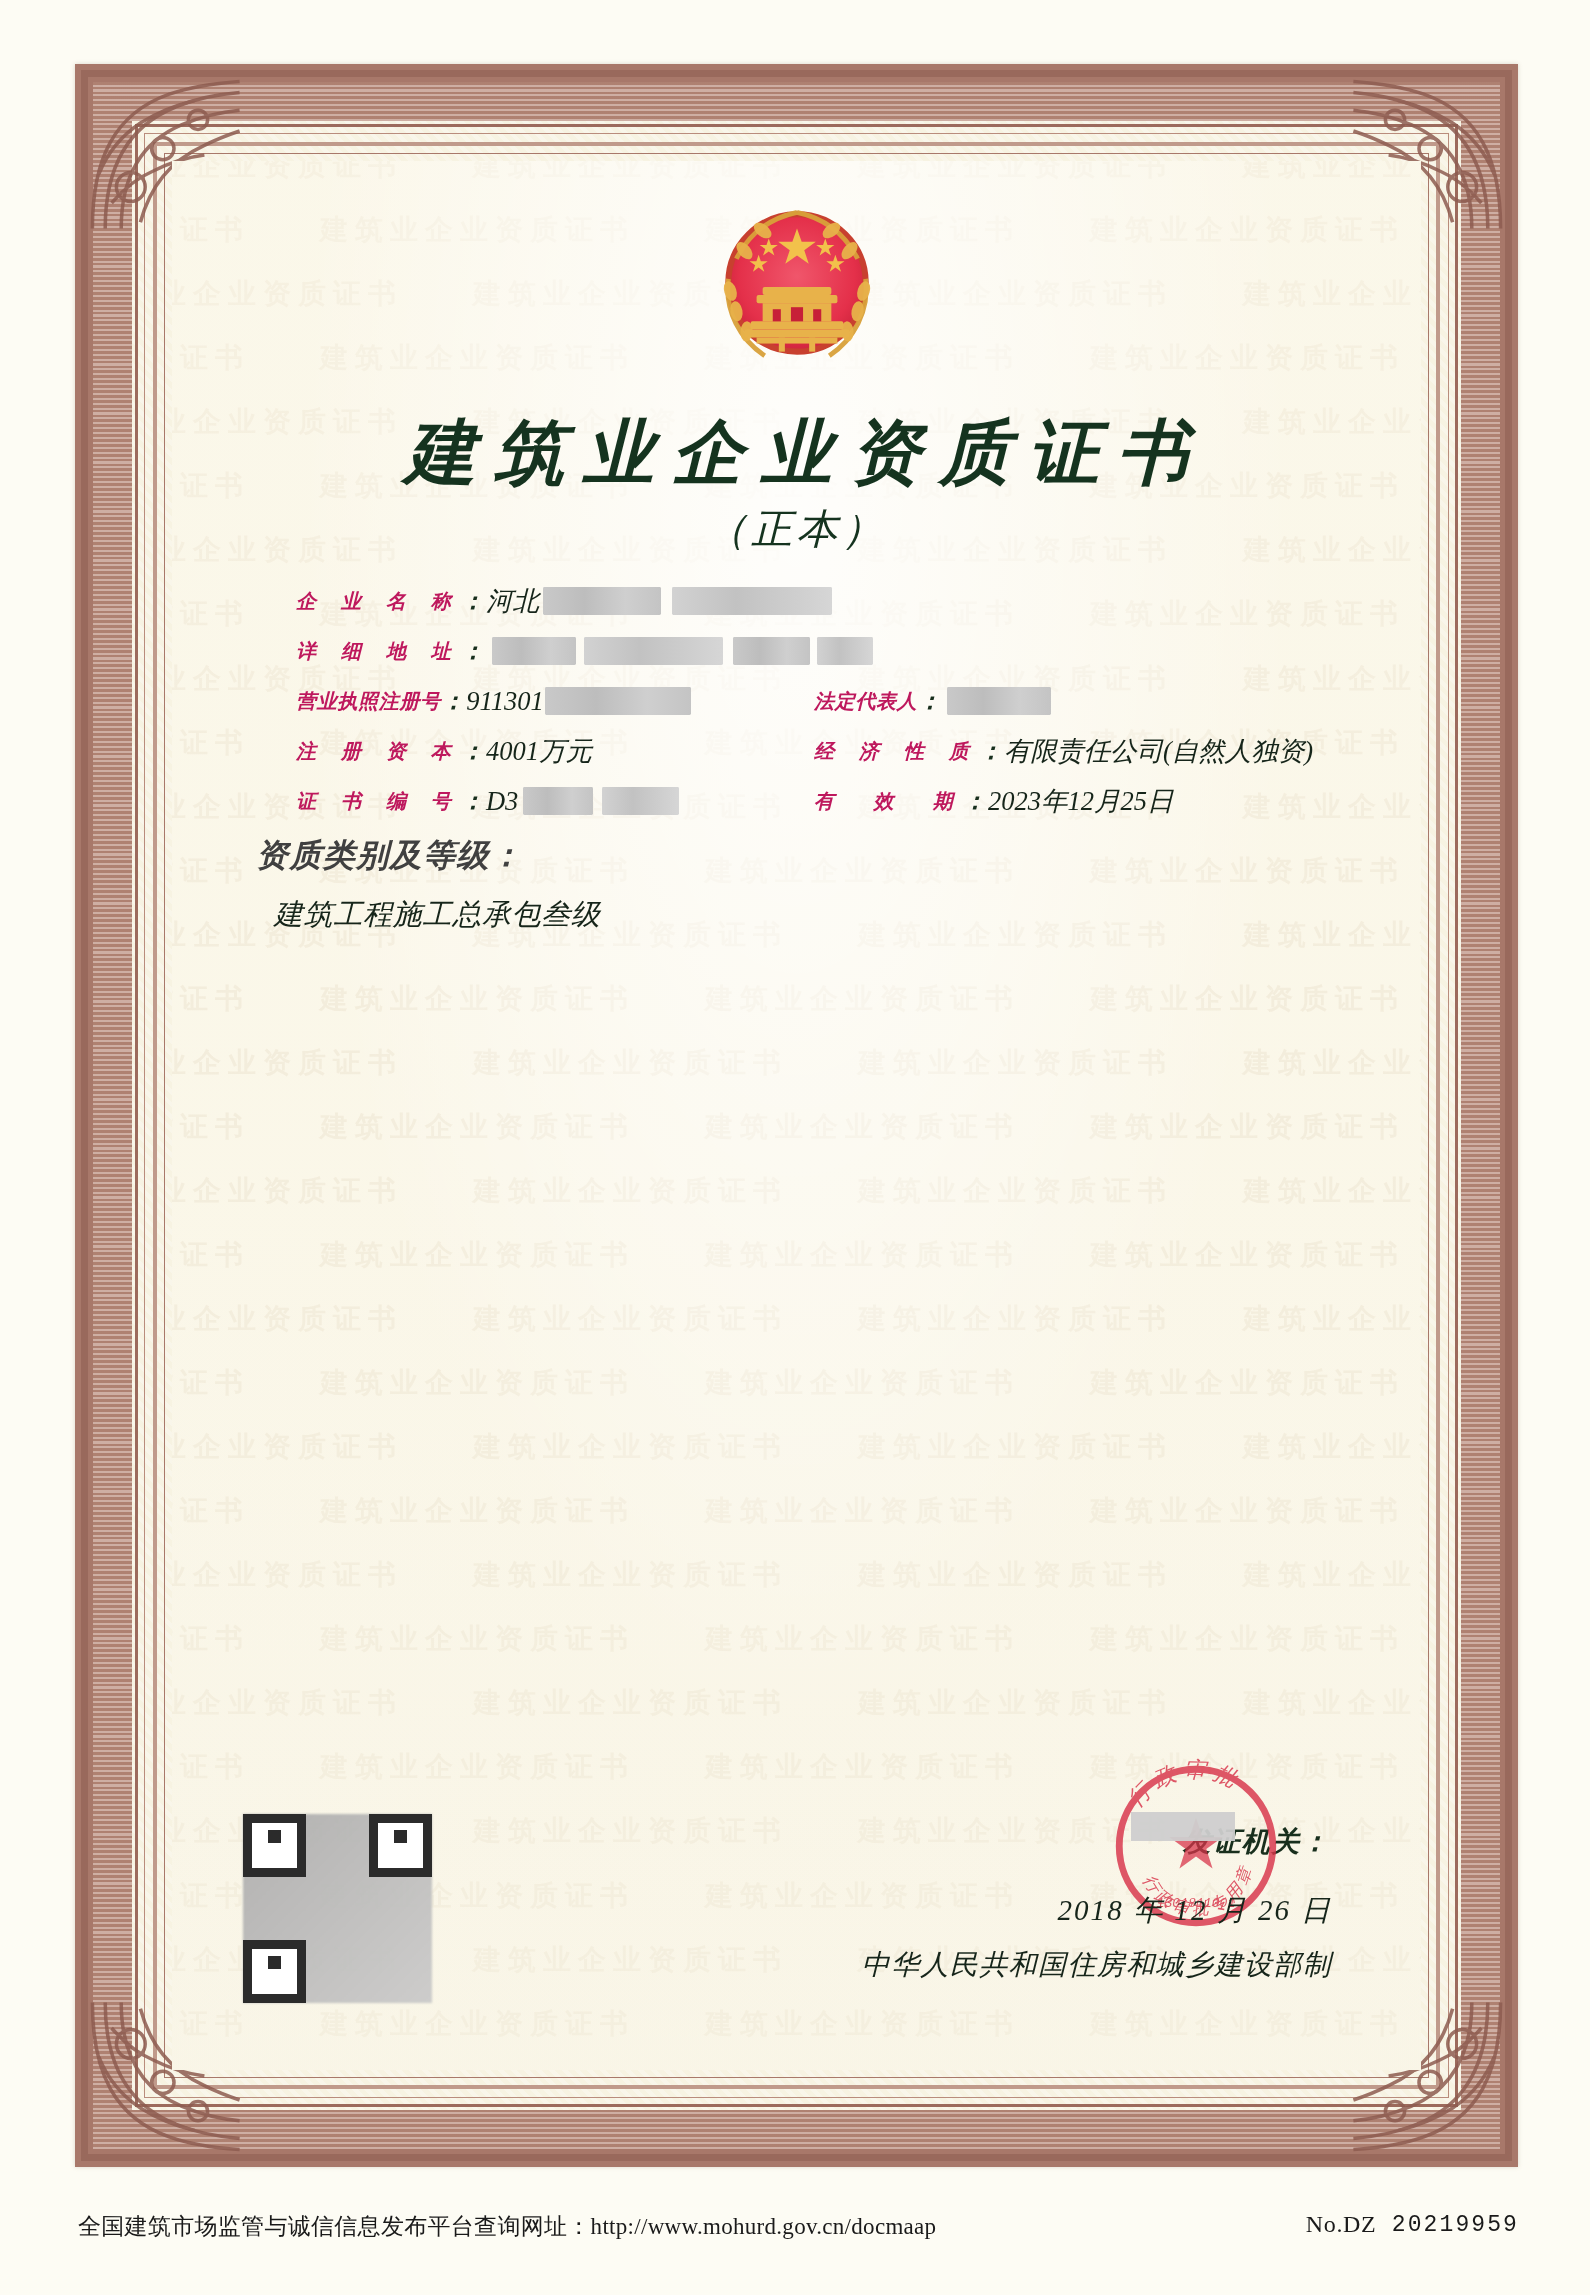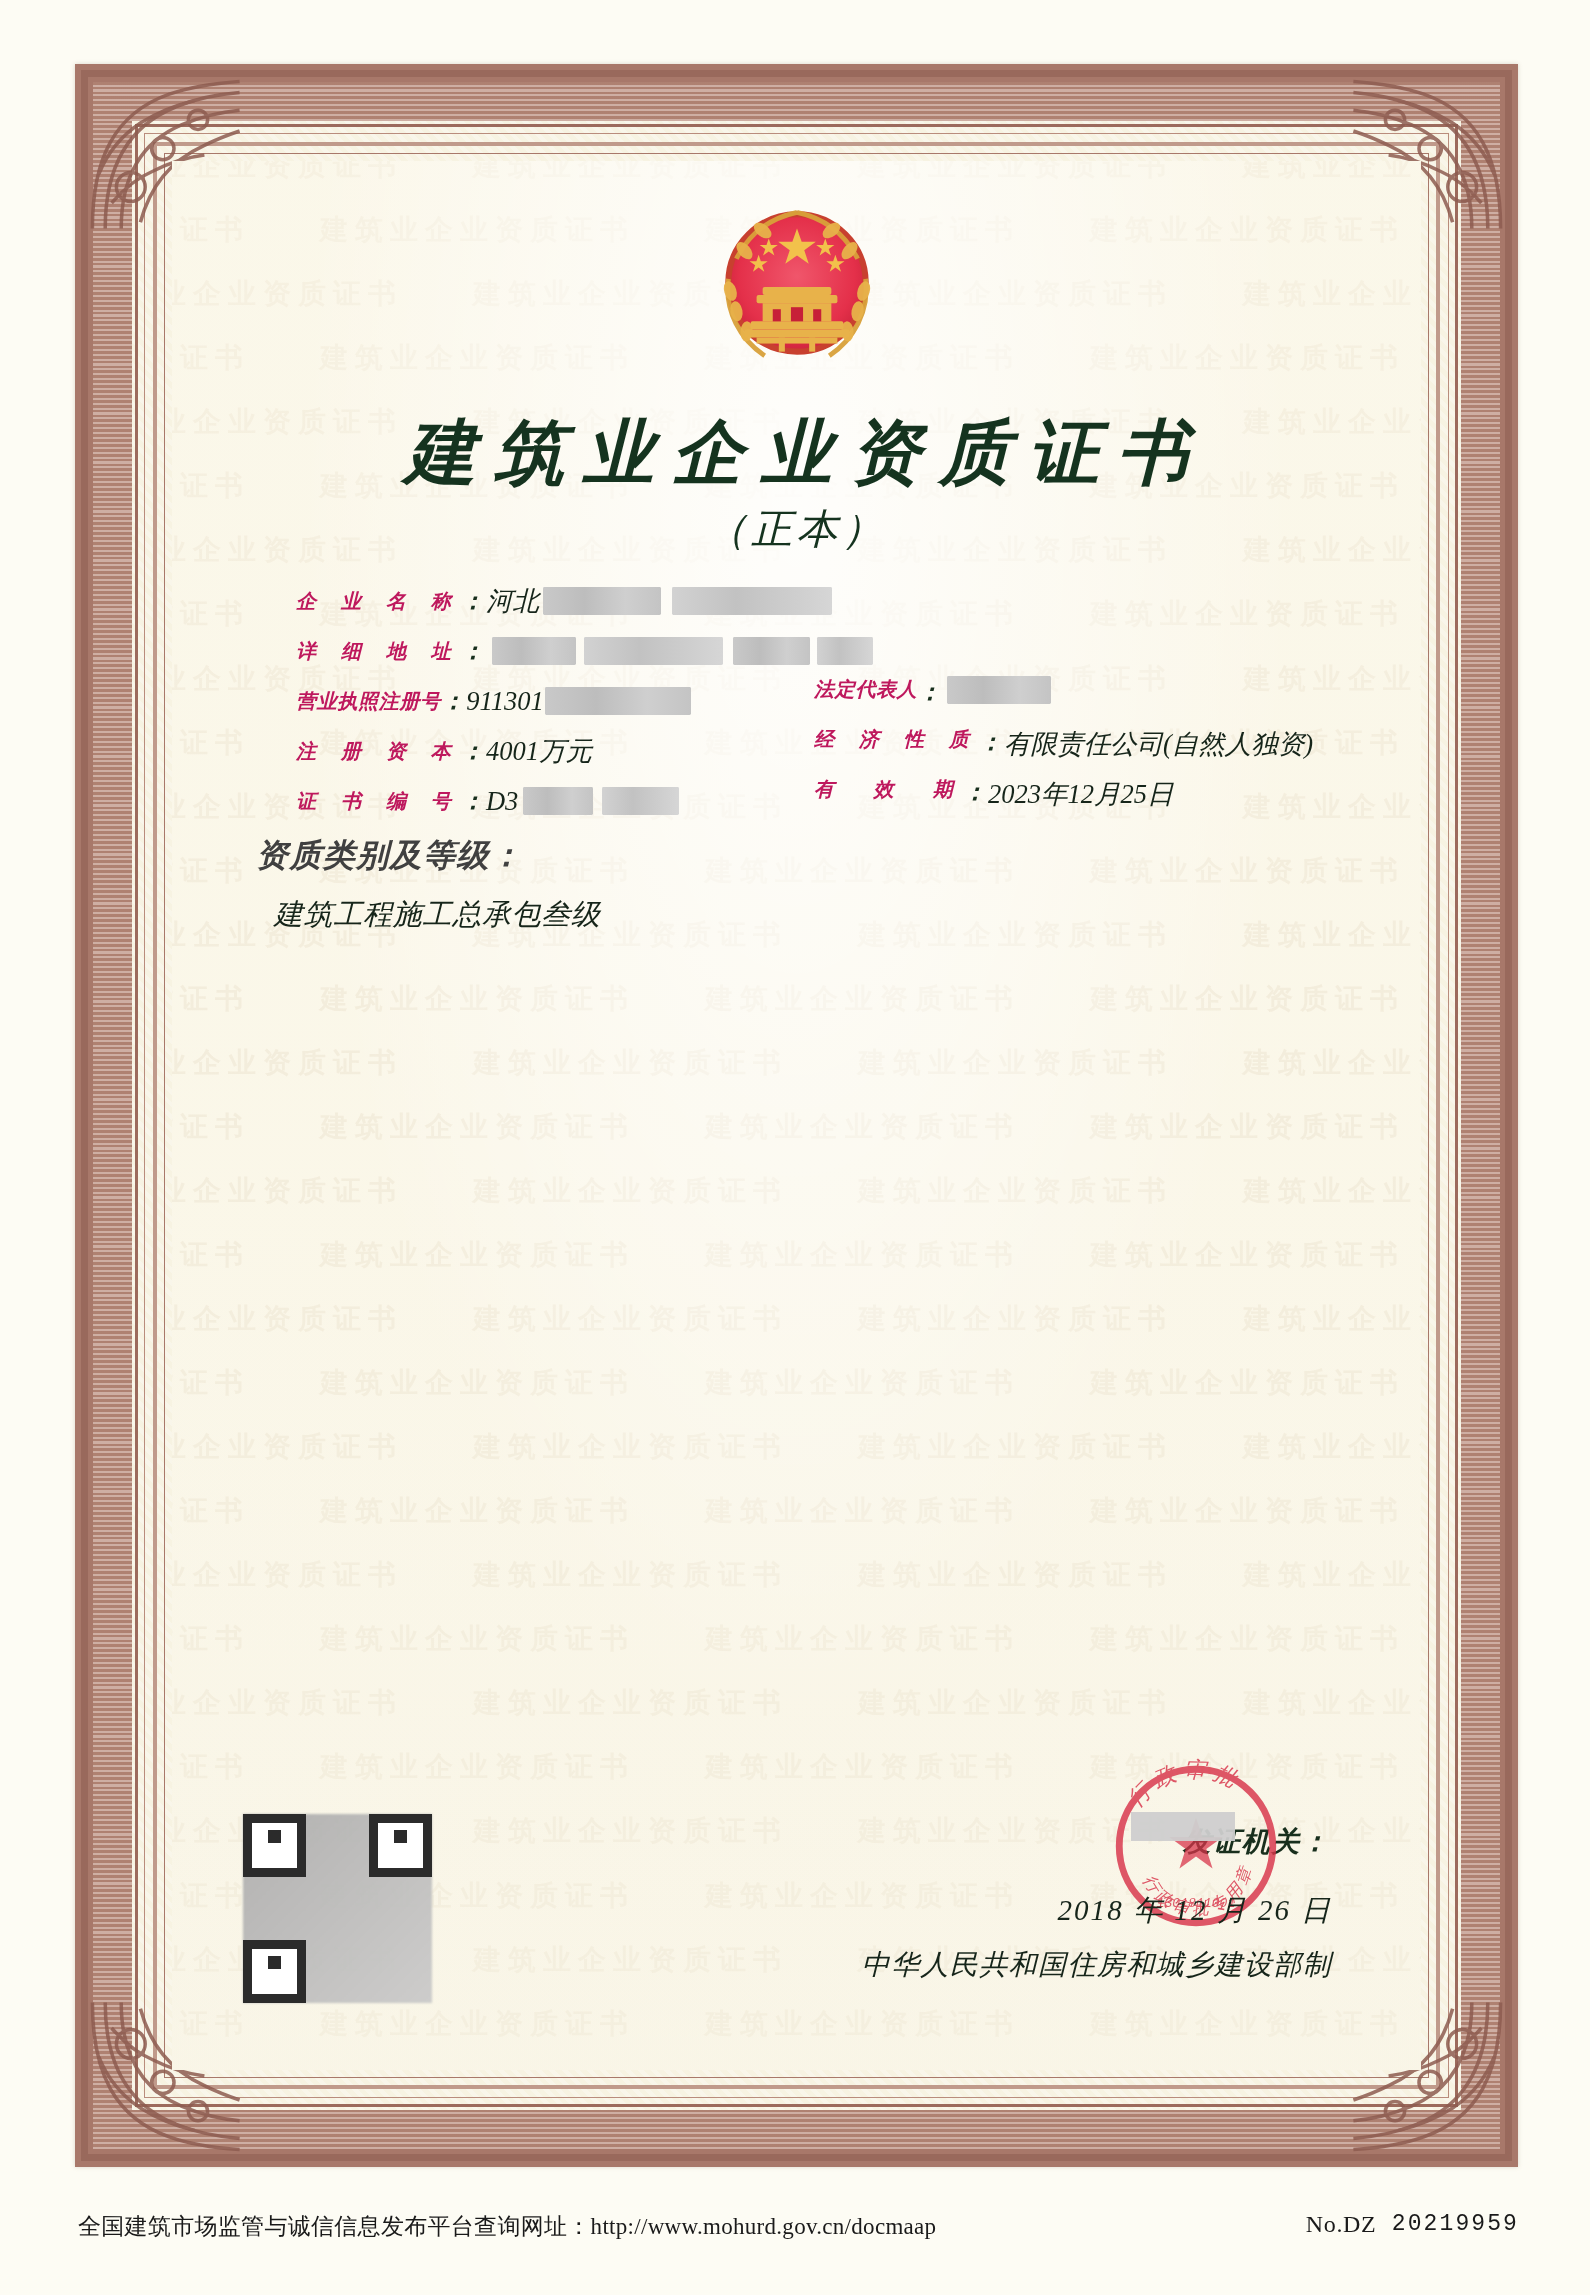--- a/index.html
+++ b/index.html
@@ -223,21 +223,21 @@
     vertical-align: middle;
     background: linear-gradient(90deg,#c9c9c9 0%,#bdbdbd 35%,#cfcfcf 70%,#c4c4c4 100%);
     filter: blur(0.4px);
     height: 28px;
     border-radius: 1.4px;
   }
   .redact.soft {
     background: linear-gradient(90deg,#d2d2d2 0%,#c2c2c2 40%,#d6d6d6 100%);
   }
   .half { display: flex; align-items: center; }
-  #row3 .half2, #row4 .half2, #row5 .half2 { position: absolute; left: 518px; top: 0; height: 50px; display:flex; }
+  #row3 .half2, #row4 .half2, #row5 .half2 { position: absolute; left: 518px; top: 0; height: 50px; display:flex; align-items:center; }
 
   
   #qual-label {
     position: absolute;
     left: 84px;
     top: 673px;
     font-family: "Liberation Sans", sans-serif;
     font-weight: bold;
     font-size: 32px;
     letter-spacing: 1.4px;
@@ -356,21 +356,21 @@
   }
   #footer-right {
     position: absolute;
     right: 72px;
     top: 0;
     font-family: "Liberation Serif", serif;
     font-size: 24px;
     color: #1a1a1a;
     letter-spacing: 0.7px;
     display: flex;
-    align-items: flex-start;
+    align-items: center;
     gap: 15.3px;
   }
   #footer-serial {
     font-family: "Liberation Mono", monospace;
     font-size: 23px;
     letter-spacing: 2.1px;
   }
 </style>
 </head>
 <body>

